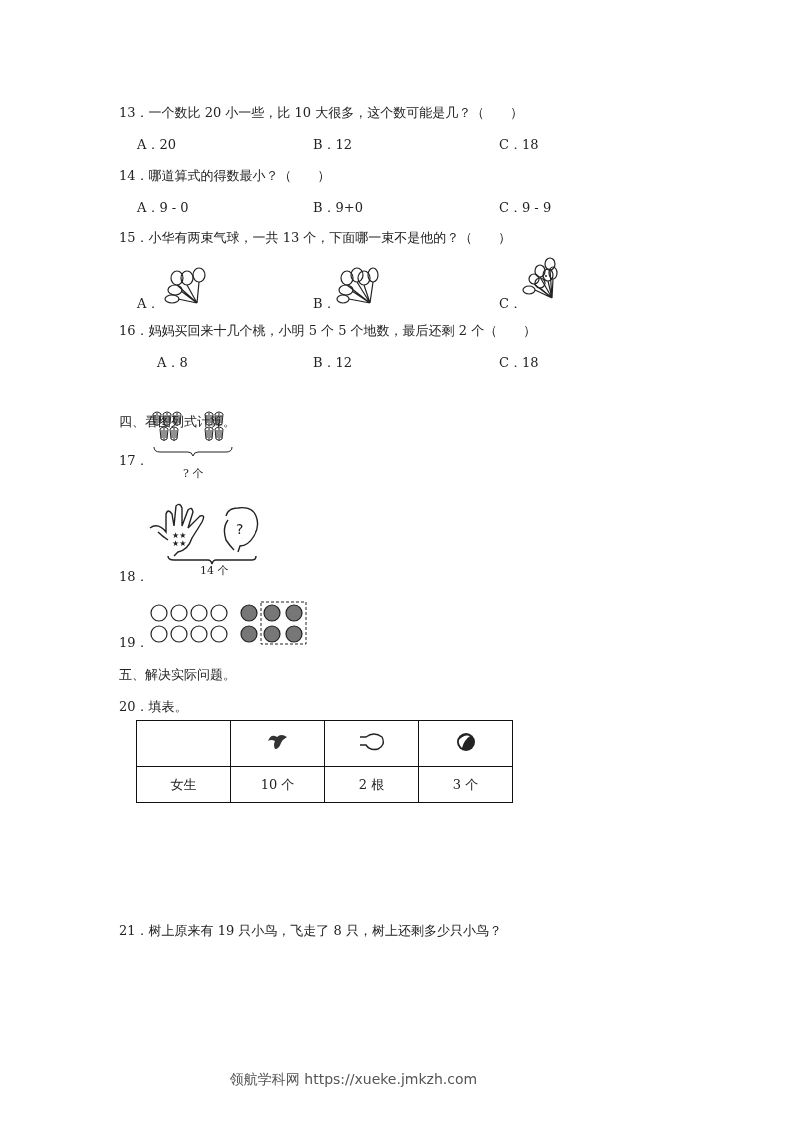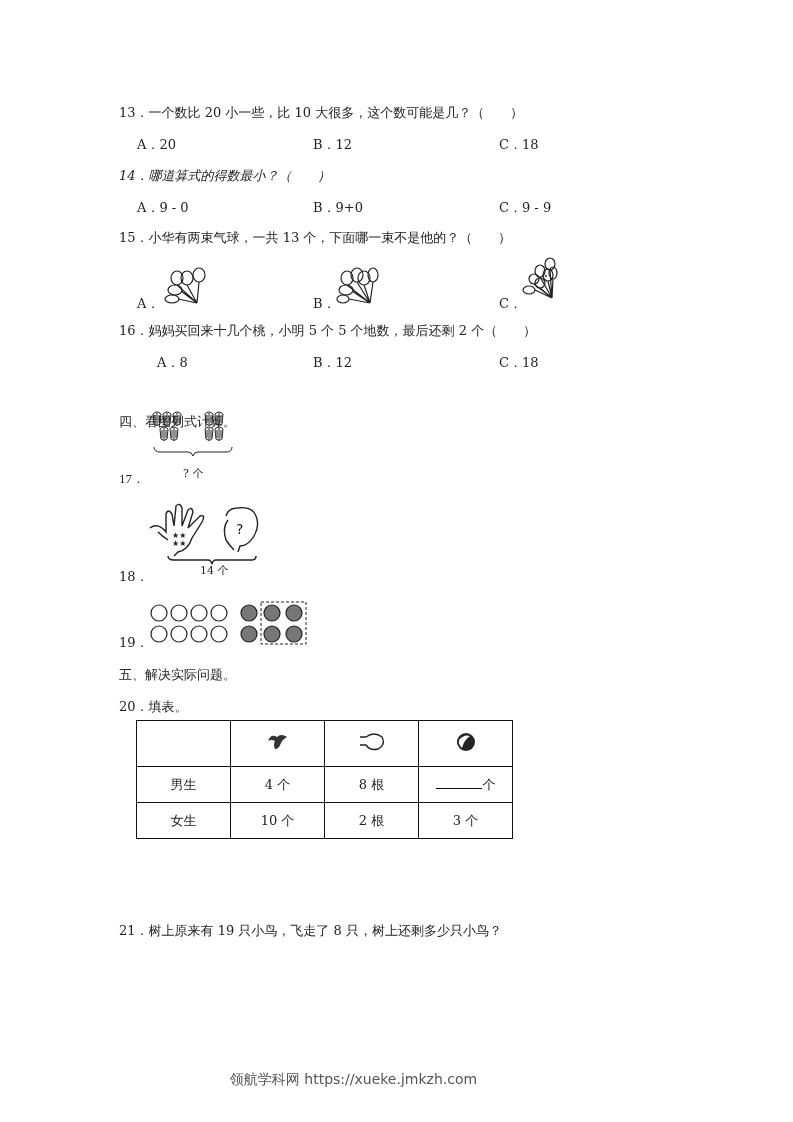--- a/index.html
+++ b/index.html
@@ -17,21 +17,21 @@
   .footer { left:0; width:707px; text-align:center; top:1071px; font-family:"DejaVu Sans", sans-serif; font-size:14px; color:#555; }
 </style>
 </head>
 <body>
 
 <div class="abs q" style="top:104px;">13．一个数比 20 小一些，比 10 大很多，这个数可能是几？（　　）</div>
 <div class="abs opt" style="left:137px; top:136px;">A．20</div>
 <div class="abs opt" style="left:313px; top:136px;">B．12</div>
 <div class="abs opt" style="left:499px; top:136px;">C．18</div>
 
-<div class="abs q" style="top:167px;font-style:italic;">14．哪道算式的得数最小？（　　）</div>
+<div class="abs q" style="top:167px;">14．哪道算式的得数最小？（　　）</div>
 <div class="abs opt" style="left:137px; top:199px;">A．9 - 0</div>
 <div class="abs opt" style="left:313px; top:199px;">B．9+0</div>
 <div class="abs opt" style="left:499px; top:199px;">C．9 - 9</div>
 
 <div class="abs q" style="top:229px;">15．小华有两束气球，一共 13 个，下面哪一束不是他的？（　　）</div>
 <div class="abs opt" style="left:137px; top:295px;">A．</div>
 <svg class="img" style="left:163px; top:266px;" width="46" height="40" viewBox="0 0 46 40">
   <g fill="none" stroke="#222" stroke-width="1.2">
     <ellipse cx="14" cy="12" rx="6" ry="7"></ellipse>
       <ellipse cx="24" cy="12" rx="6" ry="7"></ellipse>
@@ -86,21 +86,21 @@
       <use href="#pep" x="52"></use>
       <use href="#pep" x="62"></use>
     <use href="#pep" x="7" y="15"></use>
       <use href="#pep" x="17" y="15"></use>
       <use href="#pep" x="52" y="15"></use>
       <use href="#pep" x="62" y="15"></use>
     <path d="M4 37 Q4 42 10 42 L38 42 Q42 42 43 46 Q44 42 48 42 L76 42 Q82 42 82 37"></path>
   </g>
 </svg>
 <div class="abs" style="left:183px; top:466px; font-size:11px;">? 个</div>
-<div class="abs q" style="top:470px;font-family:Liberation Serif, serif;">17．</div>
+<div class="abs q" style="top:452px;">17．</div>
 
 <svg class="img" style="left:148px; top:500px;" width="120" height="65" viewBox="0 0 120 65">
   <g fill="none" stroke="#222" stroke-width="1.4">
     <path d="M2 28 Q10 22 18 32 L18 14 Q20 8 24 14 L26 26 L28 6 Q32 2 34 8 L34 26 L40 10 Q44 6 45 12 L40 28 L52 16 Q58 14 54 22 L44 38 Q40 50 30 52 L26 56 M20 40 Q14 36 10 32"></path>
     <path d="M78 16 Q80 8 90 8 Q104 6 108 16 Q112 26 106 36 Q100 46 92 46 L90 52 M80 20 Q74 28 78 40 Q82 46 86 50"></path>
     <path d="M20 56 Q20 60 26 60 L60 60 Q63 60 64 64 Q65 60 68 60 L104 60 Q108 60 108 56"></path>
   </g>
   <g fill="#222" font-size="8" font-family="DejaVu Sans, sans-serif">
       <text x="24" y="38">★★</text>
       <text x="24" y="46">★★</text>
@@ -151,26 +151,20 @@
       </svg>
     </td>
     <td>
       <svg width="24" height="24" viewBox="0 0 24 24">
         <circle cx="12" cy="12" r="9" fill="#222"></circle>
             <path d="M5 10 Q10 4 16 6 Q10 10 8 18 Q4 14 5 10 Z" fill="#fff"></path>
       </svg>
     </td>
   </tr>
   <tr class="row">
-    <td>男生</td>
-    <td>4 个</td>
-    <td>8 根</td>
-    <td><span class="blank"></span><span>个</span></td>
-  </tr>
-  <tr class="row">
     <td>女生</td>
     <td>10 个</td>
     <td>2 根</td>
     <td>3 个</td>
   </tr>
 </tbody>
   </table>
 
 <div class="abs q" style="top:922px;">21．树上原来有 19 只小鸟，飞走了 8 只，树上还剩多少只小鸟？</div>
 

